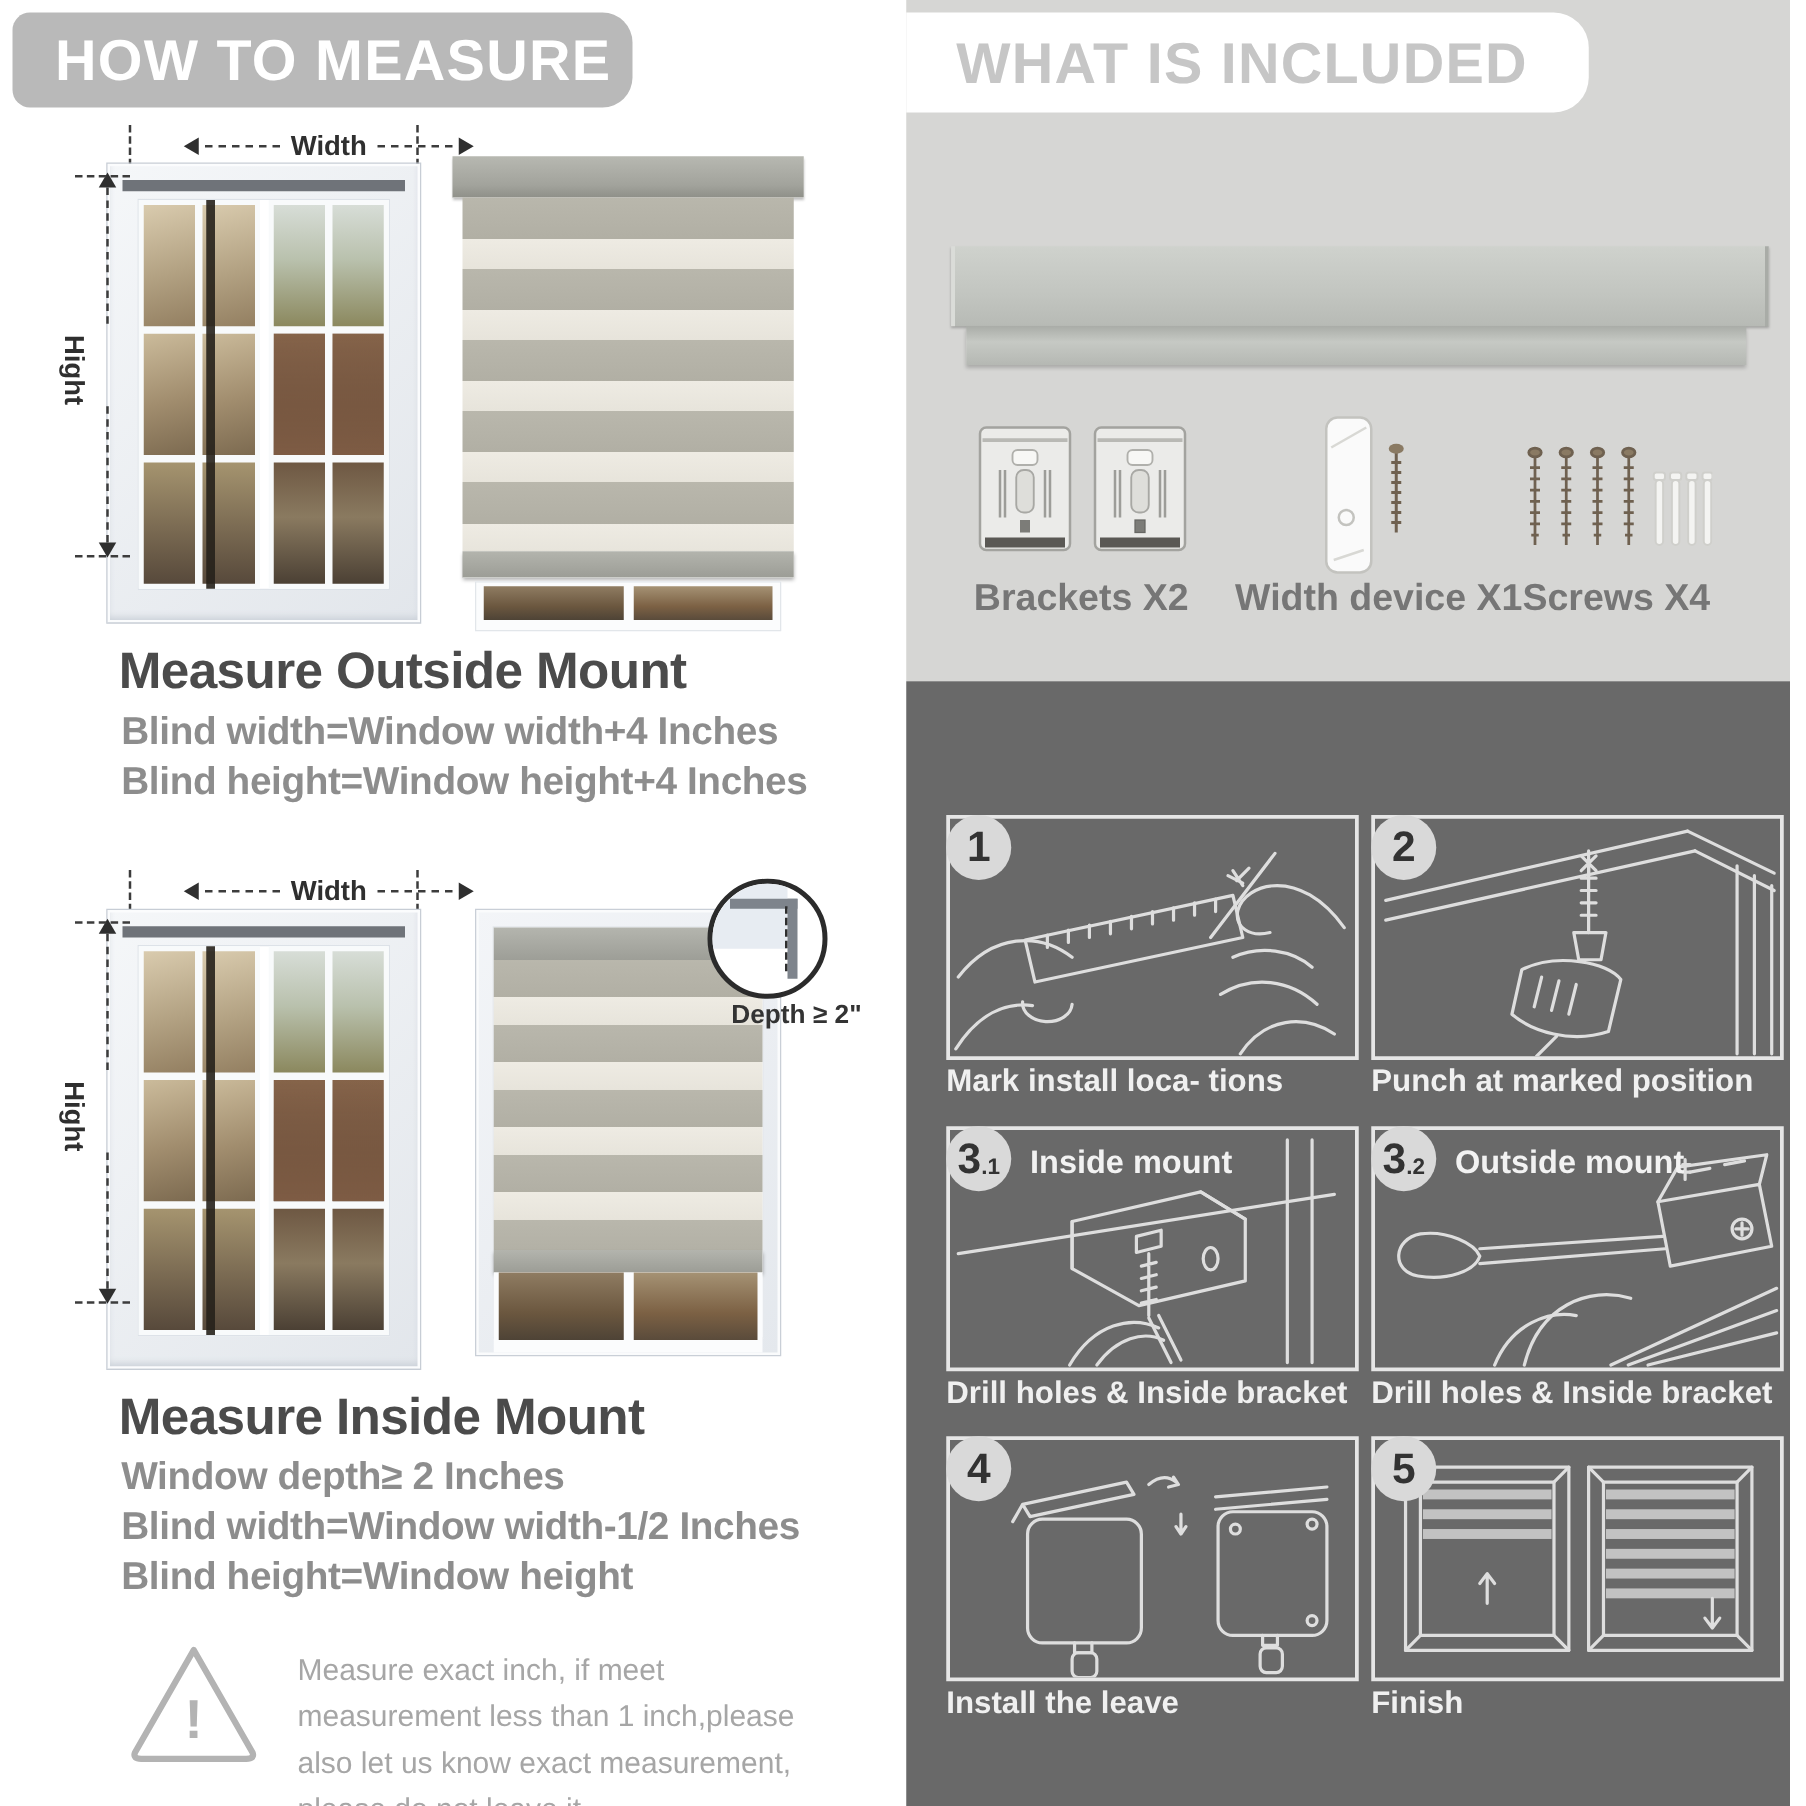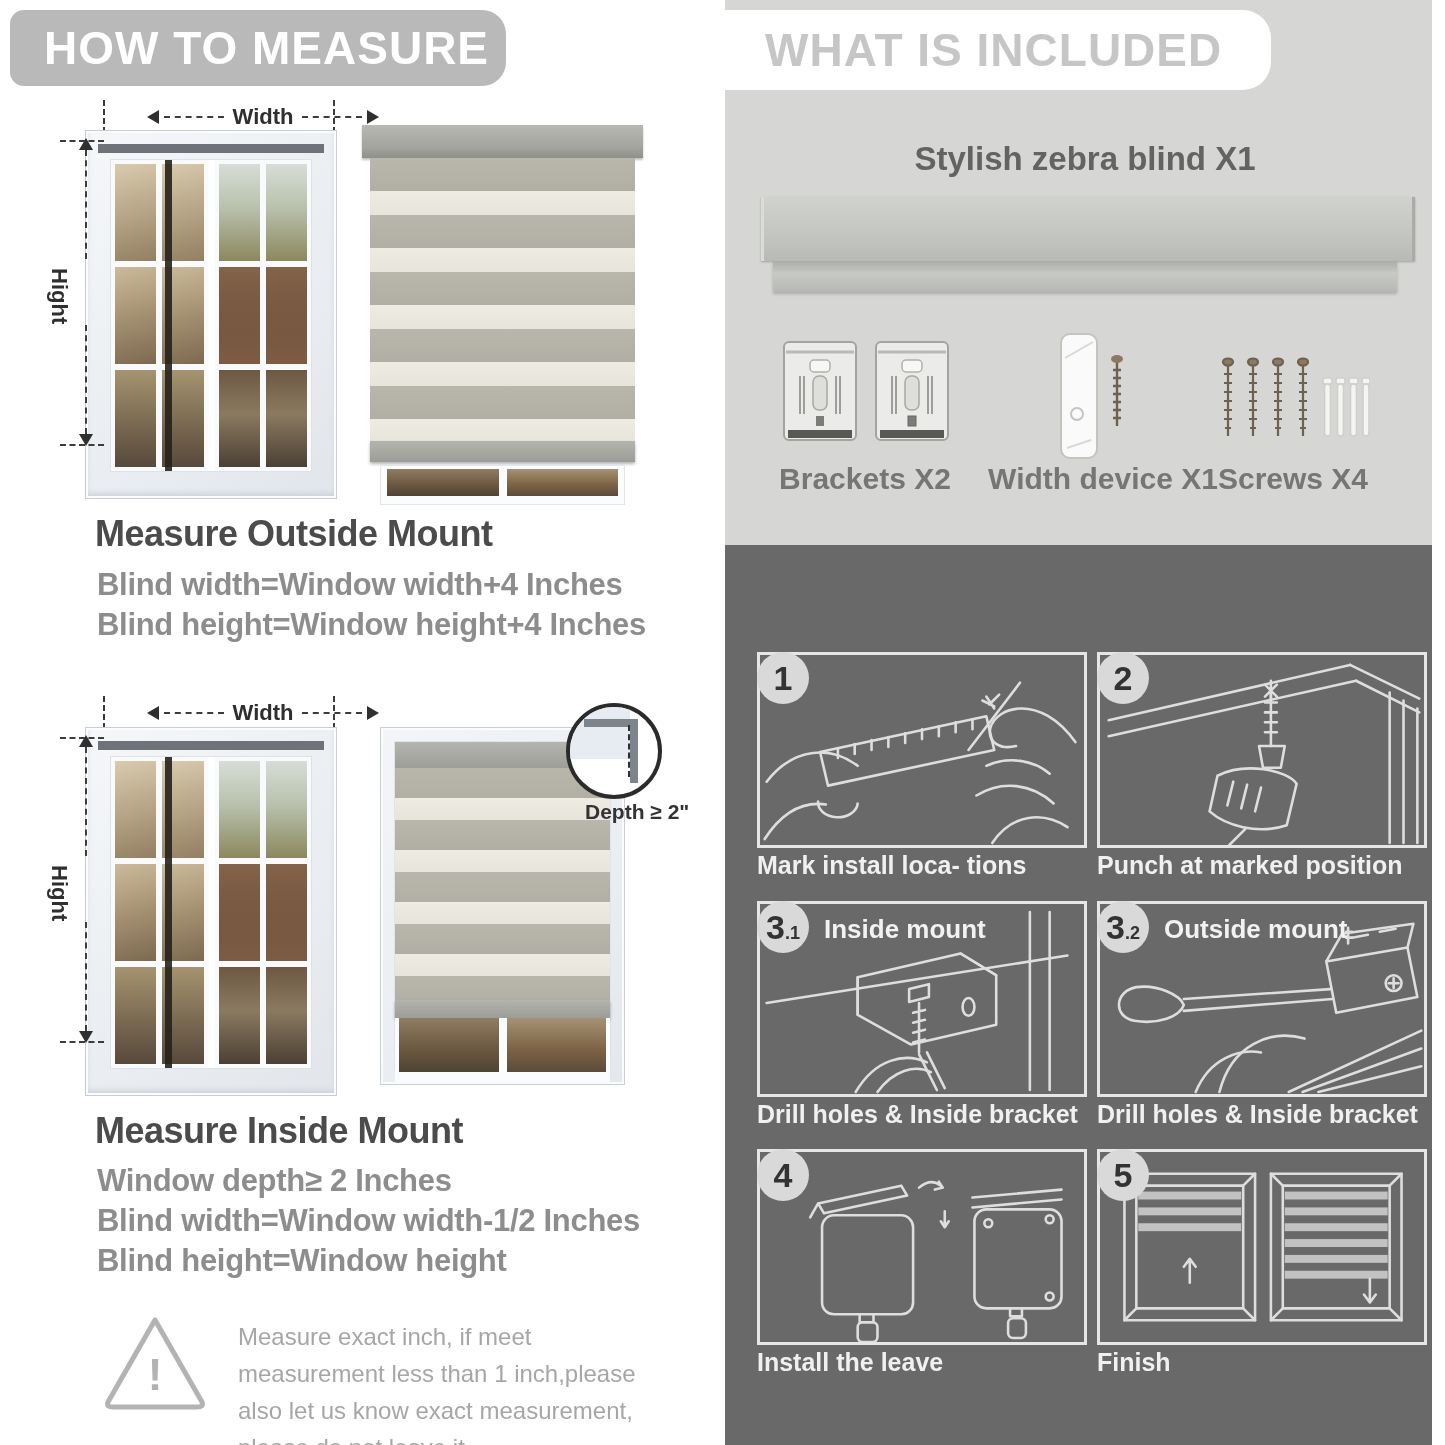--- a/index.html
+++ b/index.html
@@ -69,21 +69,21 @@
 
   
   .magnifier{position:absolute;width:88px;height:88px;border:4px solid #2b2b2b;border-radius:50%;
     background:#ffffff;overflow:hidden;z-index:5;}
   .magnifier .wall{position:absolute;left:-10px;top:-10px;width:70px;height:62px;background:#e7ecf2;}
   .magnifier .corner{position:absolute;left:14px;top:12px;width:46px;height:56px;
     border-left:none;border-top:8px solid #7e848c;border-right:8px solid #7e848c;}
   .magnifier .dashline{position:absolute;left:58px;top:18px;height:52px;border-left:2px dashed #2f2f2f;}
   .depth-label{position:absolute;font-size:21px;font-weight:700;color:#333333;}
 
-  .h-measure{position:absolute;font-size:36px;font-weight:700;color:#4b4b4b;letter-spacing:-.5px;}
+  .h-measure{position:absolute;font-size:41px;font-weight:700;color:#4b4b4b;letter-spacing:-.5px;}
   .p-measure{position:absolute;font-size:31px;font-weight:700;color:#8d8d8d;letter-spacing:-.3px;}
 
   .note-text{position:absolute;width:418px;font-size:24px;font-weight:500;color:#a6a6a6;line-height:37px;}
 
   
   .panel-light{position:absolute;left:725px;top:0;width:720px;height:545px;background:#d6d6d4;}
   .banner-included{position:absolute;left:0;top:10px;width:506px;height:80px;background:#ffffff;
     border-radius:0 28px 28px 0;color:#c6c6c6;font-size:46px;font-weight:700;letter-spacing:1px;
     line-height:80px;padding-left:40px;}
   .blind-label{position:absolute;left:0;top:140px;width:100%;text-align:center;font-size:33px;font-weight:700;color:#636363;}
@@ -247,21 +247,20 @@
   <svg style="position:absolute;left:100px;top:1312px;" width="110" height="100" viewBox="0 0 110 100">
     <path d="M55 8 L102 90 Q104 95 97 95 L13 95 Q6 95 8 90 Z" fill="none" stroke="#b3b3b3" stroke-width="5" stroke-linejoin="round"></path>
     <text x="55" y="78" text-anchor="middle" font-size="44" font-weight="bold" fill="#b3b3b3" font-family="Liberation Sans, sans-serif">!</text>
   </svg>
   <div class="note-text" style="left:238px;top:1318px;">Measure exact inch, if meet measurement less than 1 inch,please also let us know exact measurement, please do not leave it</div>
 
   <div class="panel-light">
     <div class="banner-included">
       <span>WHAT IS INCLUDED</span>
     </div>
-    <div class="blind-label">Stylish zebra blind X1</div>
     <div class="bar-main"></div>
     <div class="bar-sub"></div>
 
     <svg style="position:absolute;left:55px;top:336px;" width="172" height="112" viewBox="0 0 172 112">
       <g>
         <rect x="4" y="6" width="72" height="98" rx="5" fill="#ebebe9" stroke="#a3a39f" stroke-width="2"></rect>
         <line x1="6" y1="16" x2="74" y2="16" stroke="#b9b9b5" stroke-width="3"></line>
         <rect x="30" y="24" width="20" height="12" rx="4" fill="#f7f7f5" stroke="#b0b0ac" stroke-width="1.5"></rect>
         <path d="M20 40 v38 M24 40 v38" stroke="#9d9d99" stroke-width="2"></path>
         <path d="M56 40 v38 M60 40 v38" stroke="#9d9d99" stroke-width="2"></path>

